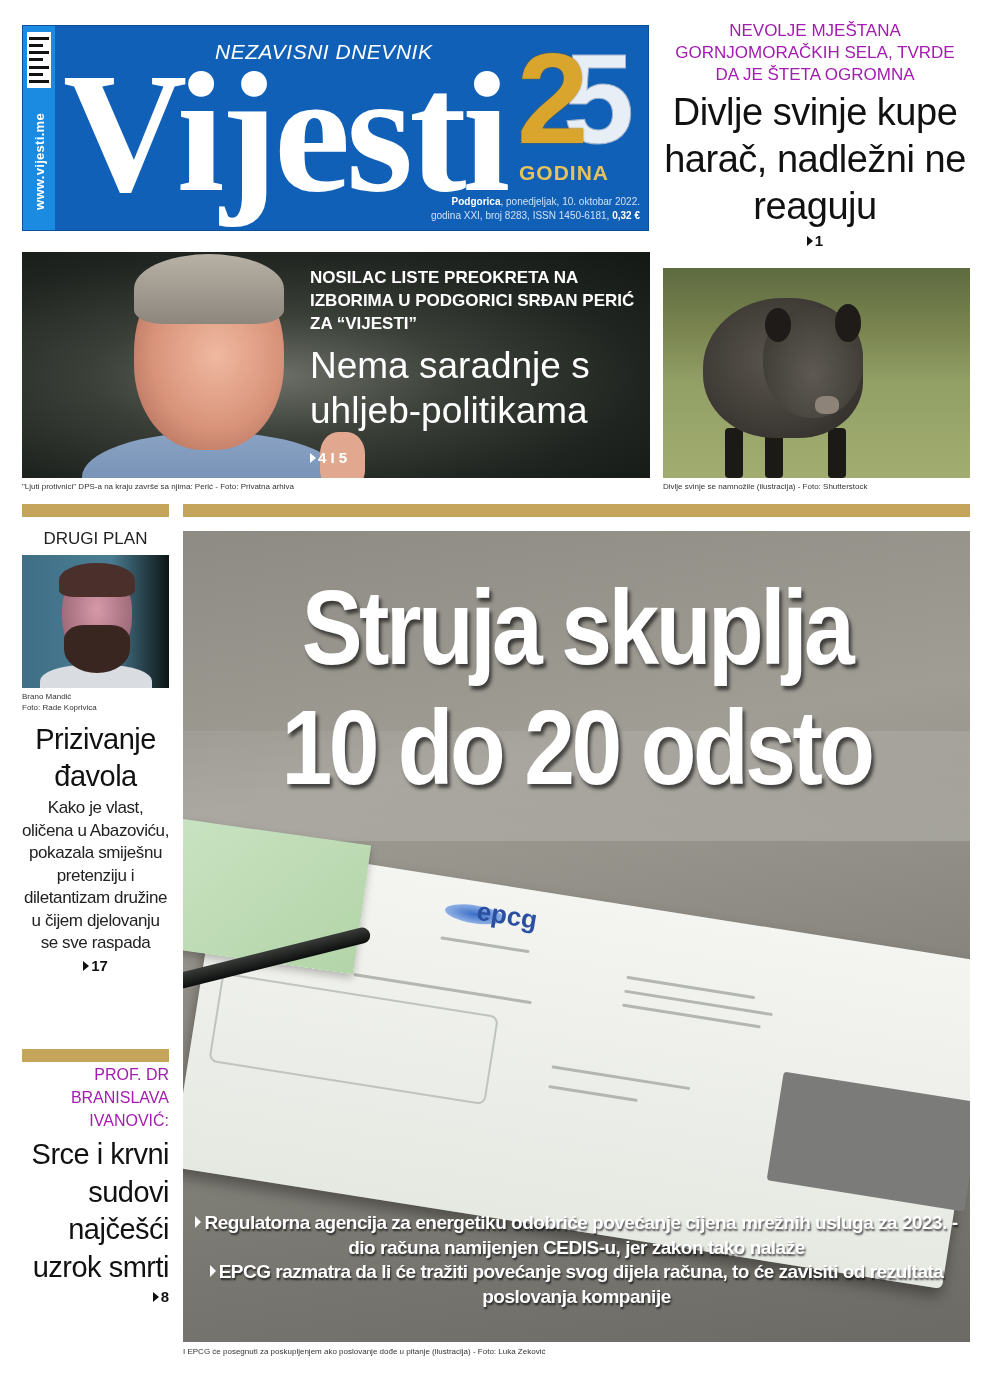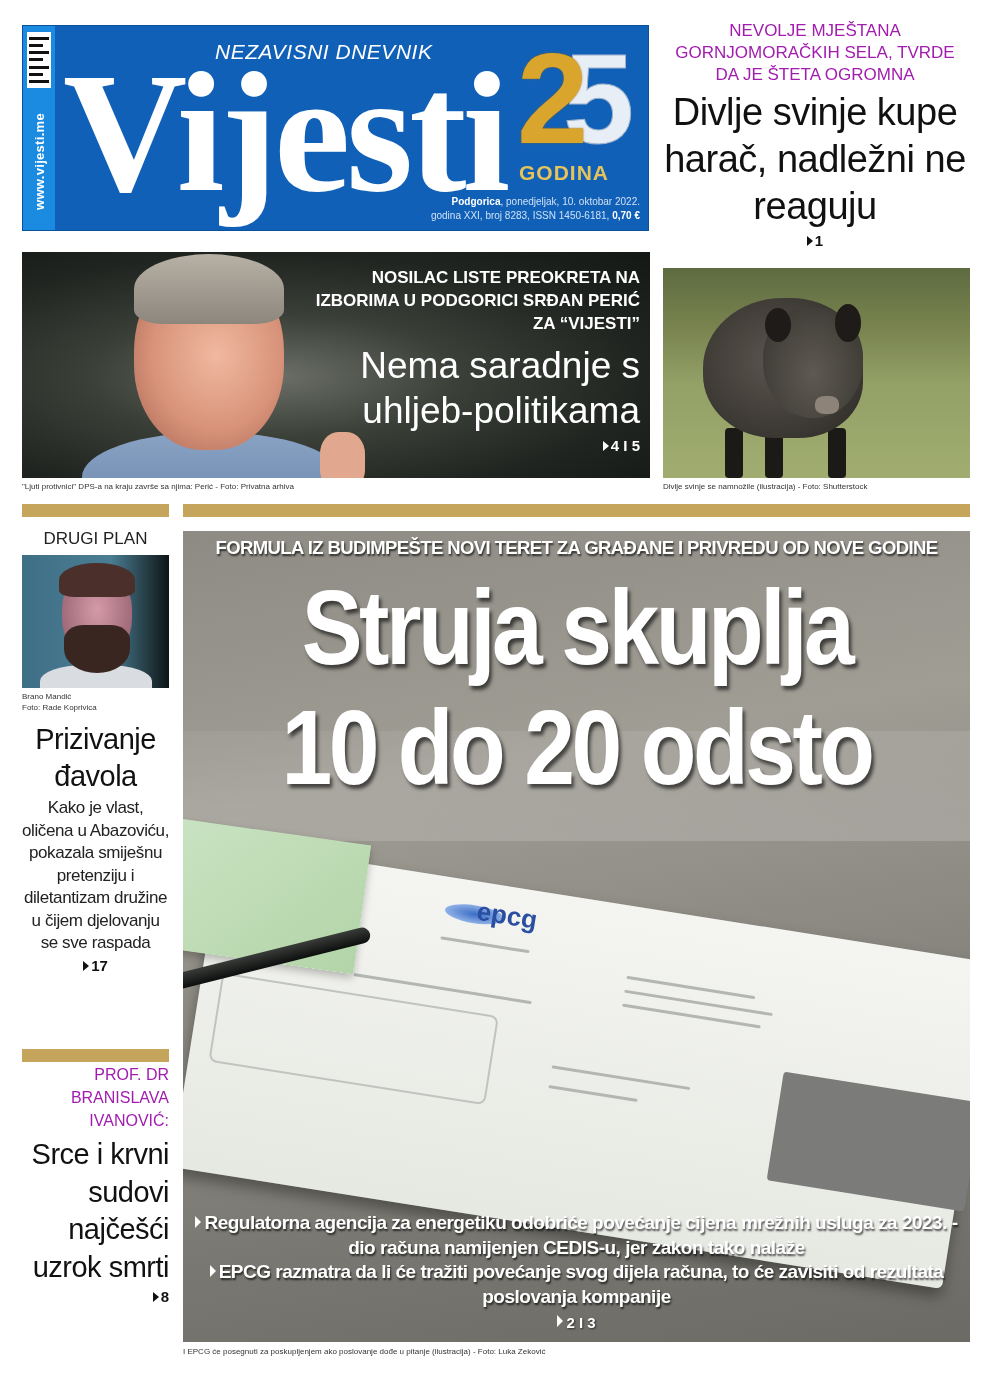--- a/index.html
+++ b/index.html
@@ -31,24 +31,24 @@
   .page-ref .arr { display: inline-block; width: 0; height: 0; border-top: 5px solid transparent; border-bottom: 5px solid transparent; border-left: 6px solid currentColor; margin-right: 2px; vertical-align: 0; }
 
   
   .interview { position: absolute; left: 22px; top: 252px; width: 628px; height: 226px; overflow: hidden;
     background: radial-gradient(ellipse at 40% 55%, #6b6f68 0%, #3a3f38 35%, #1f2420 70%, #141815 100%); }
   .man-head { position: absolute; left: 112px; top: 8px; width: 150px; height: 190px; border-radius: 48% 48% 45% 45%;
     background: radial-gradient(ellipse at 55% 50%, #f0b9a0 0%, #d8937a 55%, #a56350 100%); }
   .man-hair { position: absolute; left: 112px; top: 2px; width: 150px; height: 70px; border-radius: 50% 50% 20% 20%; background: linear-gradient(#b8b1a6, #8d867c); }
   .man-shirt { position: absolute; left: 60px; top: 180px; width: 260px; height: 90px; border-radius: 50% 50% 0 0; background: linear-gradient(#8aa3c4, #6a86ad); }
   .man-hand { position: absolute; left: 298px; top: 180px; width: 45px; height: 55px; border-radius: 40% 40% 30% 30%; background: #e2a88f; }
-  .interview-text { position: absolute; right: 10px; top: 14px; width: 330px; text-align: right; color: #fff; }
+  .interview-text { position: absolute; right: 10px; top: 14px; width: 330px; text-align: left; color: #fff; }
   .interview-text .kicker { color: #fff; font-weight: bold; font-size: 17px; line-height: 23px; }
   .interview-headline { font-size: 37px; line-height: 45px; margin-top: 8px; color: #fff; }
-  .interview-text .page-ref { color: #fff; margin-top: 4px; }
+  .interview-text .page-ref { color: #fff; margin-top: 16px; }
   .caption { position: absolute; font-size: 8px; color: #333; white-space: nowrap; }
 
   
   .boar-photo { position: absolute; left: 663px; top: 268px; width: 307px; height: 210px; overflow: hidden;
     background: linear-gradient(180deg, #5e6b40 0%, #7a8550 30%, #93a066 55%, #a1ad70 100%); }
   .boar-body { position: absolute; left: 40px; top: 30px; width: 160px; height: 140px; border-radius: 50% 45% 40% 45%; background: radial-gradient(ellipse at 45% 45%, #5a554e, #3a3631 70%, #2a2723); }
   .boar-head { position: absolute; left: 100px; top: 40px; width: 100px; height: 110px; border-radius: 45% 45% 50% 50%; background: radial-gradient(ellipse at 50% 60%, #5e5a53, #36322d); }
   .boar-ear-l { position: absolute; left: 102px; top: 40px; width: 26px; height: 34px; border-radius: 50%; background: #1e1b18; }
   .boar-ear-r { position: absolute; left: 172px; top: 36px; width: 26px; height: 38px; border-radius: 50%; background: #1e1b18; }
   .boar-snout { position: absolute; left: 152px; top: 128px; width: 24px; height: 18px; border-radius: 40%; background: #8d8378; }
@@ -112,21 +112,21 @@
   </div>
   <div class="mast-tagline">NEZAVISNI DNEVNIK</div>
   <div class="mast-logo">Vijesti</div>
   <div class="anniv">
     <span class="anniv-5">5</span>
     <span class="anniv-2">2</span>
     <span class="anniv-godina">GODINA</span>
   </div>
   <div class="mast-dateline">
     <div><b>Podgorica</b><span>, ponedjeljak, 10. oktobar 2022.</span></div>
-    <div><span>godina XXI, broj 8283, ISSN 1450-6181, </span><b>0,70 €</b></div>
+    <div><span>godina XXI, broj 8283, ISSN 1450-6181, </span><b>0,32 €</b></div>
   </div>
 </div>
 
 <div class="tr-story">
   <div class="kicker">NEVOLJE MJEŠTANA GORNJOMORAČKIH SELA, TVRDE DA JE ŠTETA OGROMNA</div>
   <div class="tr-headline">Divlje svinje kupe harač, nadležni ne reaguju</div>
   <div class="page-ref"><span class="arr"></span><span>1</span></div>
 </div>
 
 <div class="interview">
@@ -192,24 +192,22 @@
     <div class="bill-line" style="left:420px; top:98px; width:140px;"></div>
     <div class="bill-line" style="left:150px; top:110px; width:180px;"></div>
     <div class="bill-box"></div>
     <div class="bill-line" style="left:360px; top:170px; width:140px;"></div>
     <div class="bill-line" style="left:360px; top:190px; width:90px;"></div>
     <div class="bill-dark"></div>
   </div>
   <div class="green-paper"></div>
   <div class="pen"></div>
 
-  <div class="lead-kicker">FORMULA IZ BUDIMPEŠTE NOVI TERET ZA GRAĐANE I PRIVREDU OD NOVE GODINE</div>
   <div class="lead-headline">
     <div>Struja skuplja</div>
     <div>10 do 20 odsto</div>
   </div>
   <div class="lead-bullets">
     <div><span class="bullet-arr"></span><span>Regulatorna agencija za energetiku odobriće povećanje cijena mrežnih usluga za 2023. - dio računa namijenjen CEDIS-u, jer zakon tako nalaže</span></div>
     <div><span class="bullet-arr"></span><span>EPCG razmatra da li će tražiti povećanje svog dijela računa, to će zavisiti od rezultata poslovanja kompanije</span></div>
   </div>
-  <div class="lead-ref"><span class="bullet-arr"></span><span>2 I 3</span></div>
 </div>
 <div class="caption" style="left:183px; top:1347px;">I EPCG će posegnuti za poskupljenjem ako poslovanje dođe u pitanje (ilustracija) - Foto: Luka Zeković</div>
 
 </body></html>

